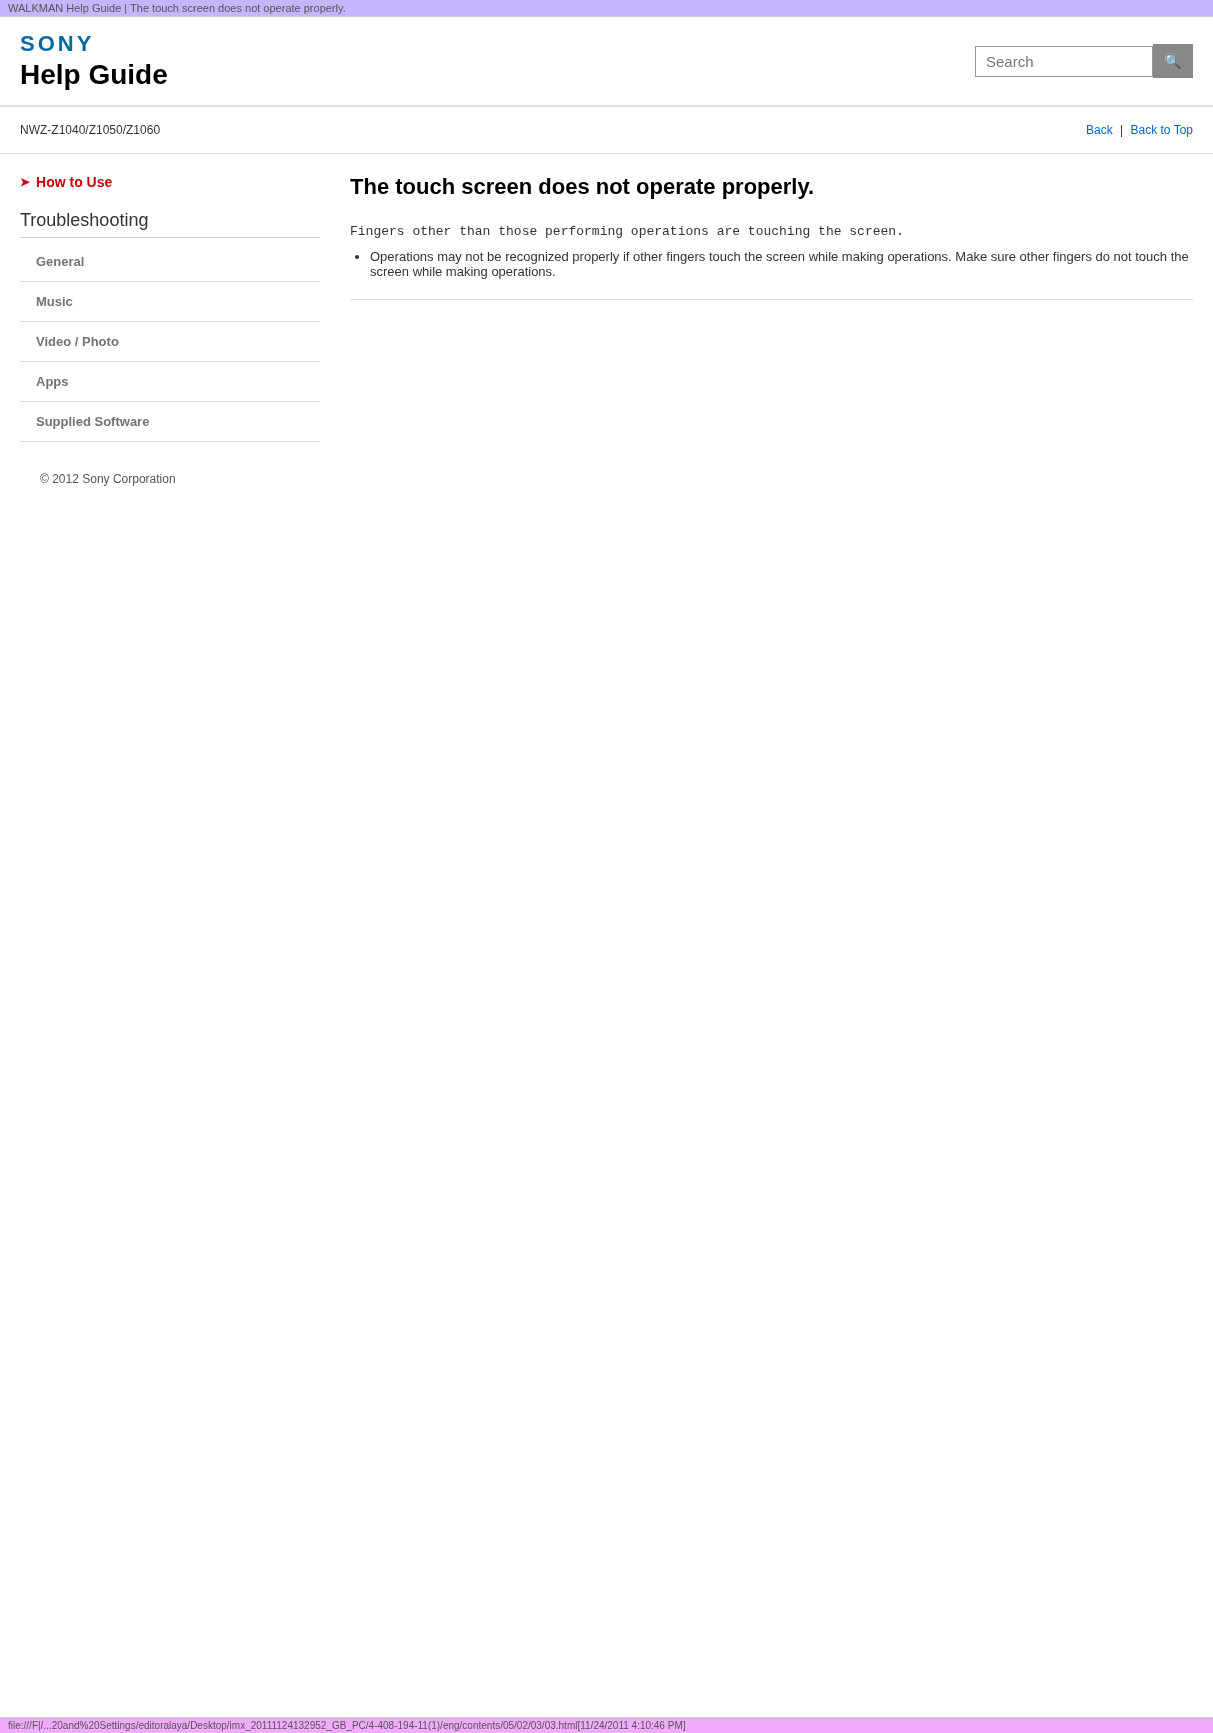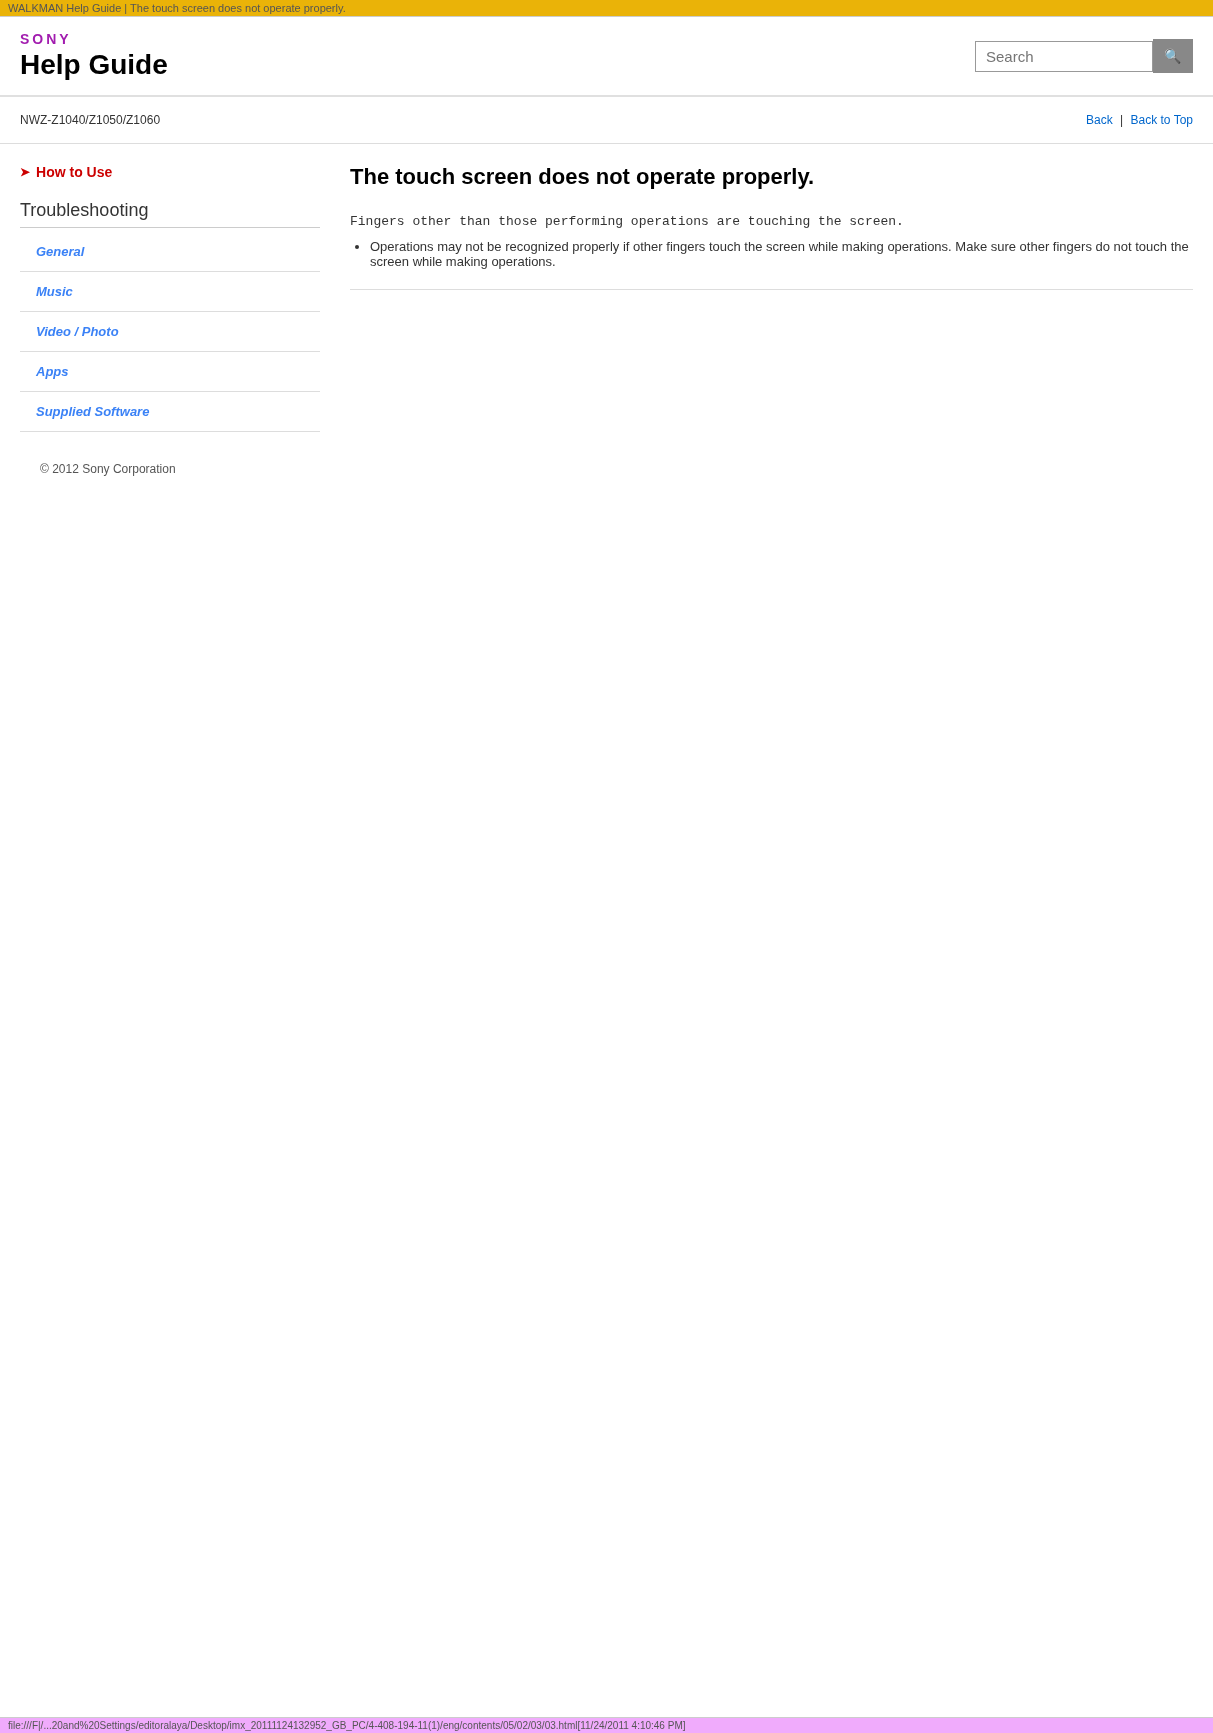--- a/index.html
+++ b/index.html
@@ -5,41 +5,41 @@
     * { margin: 0; padding: 0; box-sizing: border-box; }
     body {
       font-family: Arial, Helvetica, sans-serif;
       font-size: 13px;
       color: #333;
       background: #fff;
     }
 
     
     .browser-title-bar {
-      background: #eab308;
+      background: #c4b5fd;
       border-bottom: 1px solid #ccc;
       padding: 2px 8px;
       font-size: 11px;
       color: #555;
     }
 
     
     .header {
       background: #fff;
       border-bottom: 2px solid #e0e0e0;
       padding: 14px 20px 14px 20px;
       display: flex;
       align-items: center;
       justify-content: space-between;
     }
     .sony-logo {
-      font-size: 14px;
+      font-size: 22px;
       font-weight: bold;
       letter-spacing: 3px;
-      color: #a21caf;
+      color: #0369a1;
       font-family: Arial, sans-serif;
     }
     .help-guide-title {
       font-size: 28px;
       font-weight: bold;
       color: #000;
       margin-top: 2px;
     }
     .header-left {}
     .header-right {
@@ -128,26 +128,25 @@
       font-weight: normal;
       color: #333;
       border-bottom: 1px solid #ccc;
       padding-bottom: 6px;
       margin-bottom: 4px;
     }
     .sidebar-nav-item {
       display: block;
       padding: 12px 16px;
       border-bottom: 1px solid #ddd;
-      color: #3b82f6;
+      color: #737373;
       font-size: 13px;
       font-weight: bold;
       text-decoration: none;
       cursor: pointer;
-      font-style: italic;
     }
 
     
     .content {
       flex: 1;
       padding-left: 10px;
     }
     .article-title {
       font-size: 22px;
       font-weight: bold;

